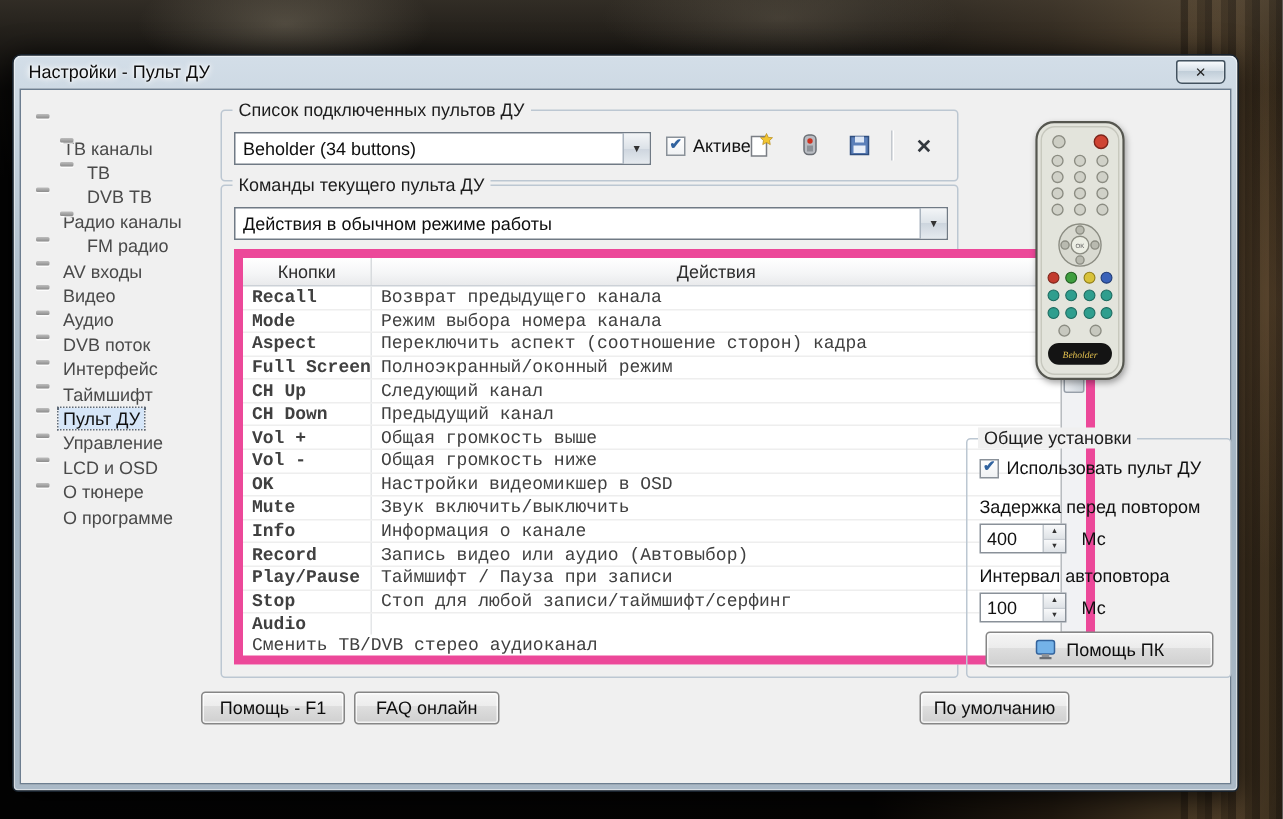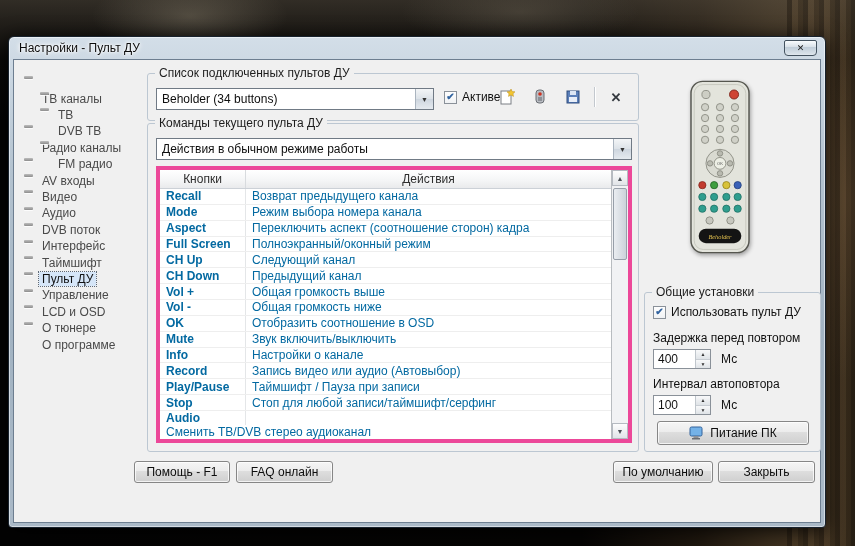--- a/index.html
+++ b/index.html
@@ -61,32 +61,32 @@
     border:1px solid #8a9199; display:flex; align-items:center; justify-content:center;
     font-size:10px; line-height:1; color:#31639f; font-weight:bold; }
 
   
   .rc-toolbar { position:absolute; right:10px; top:11px; display:flex; align-items:center; gap:9px; }
   .tool-btn { width:24px; height:24px; display:flex; align-items:center; justify-content:center; cursor:pointer; background:transparent; border:none; }
   .tool-sep { width:1px; height:20px; background:#c3c8ce; box-shadow:1px 0 0 #fff; }
   .x-glyph { font-size:13px; font-weight:bold; color:#33383e; }
 
   
-  .cmd-table { position:absolute; left:8px; top:42px; width:476px; height:277px;
-    border:4px solid #ec4899; background:#fff; display:flex; }
+  .cmd-table { position:absolute; left:8px; top:42px; width:574px; height:277px;
+    border:6px solid #ec4899; background:#fff; display:flex; }
   .table-main { flex:1; display:flex; flex-direction:column; min-width:0; }
   .thead { display:flex; height:19px; flex:none;
     background:linear-gradient(#ffffff,#f4f5f6 60%,#e9eaec); border-bottom:1px solid #ccd1d7; }
   .th { display:flex; align-items:center; justify-content:center; color:#2e2e2e; }
   .hcol-btn { width:86px; flex:none; border-right:1px solid #d8dbde; }
   .hcol-act { flex:1; }
   .tbody { flex:1; display:flex; flex-direction:column; }
   .trow { flex:1; display:flex; border-bottom:1px solid #eeeeee; cursor:default; }
   .trow:last-child { border-bottom:none;flex-direction:column; }
-  .td { display:flex; align-items:center; padding:0 6px; color:#0369a1; white-space:nowrap; overflow:hidden; }
+  .td { display:flex; align-items:center; padding:0 6px; color:#404040; white-space:nowrap; overflow:hidden;font-family:Liberation Mono, monospace; }
   .td.c-btn { width:86px; flex:none; font-weight:bold; border-right:1px solid #e4e6e8; }
   .td.c-act { flex:1; }
 
   
   .vscroll { width:17px; flex:none; border-left:1px solid #b8bcc0; background:#f1f2f4; display:flex; flex-direction:column; }
   .scroll-btn { height:16px; flex:none; border:1px solid #b5bac1; background:linear-gradient(#fdfdfd,#e1e4e8);
     display:flex; align-items:center; justify-content:center; font-size:7px; color:#4a4f55; cursor:pointer; }
   .scroll-track { flex:1; position:relative; }
   .scroll-thumb { position:absolute; left:1px; right:1px; top:2px; height:72px; cursor:pointer;
     background:linear-gradient(90deg,#eaedf1,#ccd3da); border:1px solid #979fa9; border-radius:2px; }
@@ -274,29 +274,29 @@
               <div class="trow">
                 <div class="td c-btn">Vol +</div>
                 <div class="td c-act">Общая громкость выше</div>
               </div>
               <div class="trow">
                 <div class="td c-btn">Vol -</div>
                 <div class="td c-act">Общая громкость ниже</div>
               </div>
               <div class="trow">
                 <div class="td c-btn">OK</div>
-                <div class="td c-act">Отобразить соотношение в OSD</div>
+                <div class="td c-act">Настройки видеомикшер в OSD</div>
               </div>
               <div class="trow">
                 <div class="td c-btn">Mute</div>
                 <div class="td c-act">Звук включить/выключить</div>
               </div>
               <div class="trow">
                 <div class="td c-btn">Info</div>
-                <div class="td c-act">Настройки о канале</div>
+                <div class="td c-act">Информация о канале</div>
               </div>
               <div class="trow">
                 <div class="td c-btn">Record</div>
                 <div class="td c-act">Запись видео или аудио (Автовыбор)</div>
               </div>
               <div class="trow">
                 <div class="td c-btn">Play/Pause</div>
                 <div class="td c-act">Таймшифт / Пауза при записи</div>
               </div>
               <div class="trow">
@@ -403,31 +403,28 @@
         </div>
       </div>
       <span class="unit" style="left:76px; top:105px;">Мс</span>
 
       <div class="btn" style="left:12px; top:128px; width:152px; height:24px;">
         <svg width="15" height="14">
           <rect x="1" y="1" width="12" height="9" rx="1.5" fill="#74b2e8" stroke="#33639c"></rect>
           <rect x="4.5" y="10" width="5" height="2" fill="#8d9197"></rect>
           <rect x="3" y="12" width="8" height="1.5" fill="#6a6e74"></rect>
         </svg>
-        <span>Питание ПК</span>
+        <span>Помощь ПК</span>
       </div>
     </div>
 
     <div class="btn" style="left:120px; top:401px; width:96px;">
       <span>Помощь - F1</span>
     </div>
     <div class="btn" style="left:222px; top:401px; width:97px;">
       <span>FAQ онлайн</span>
     </div>
     <div class="btn" style="left:599px; top:401px; width:100px;">
       <span>По умолчанию</span>
     </div>
-    <div class="btn" style="left:704px; top:401px; width:97px;">
-      <span>Закрыть</span>
-    </div>
 
   </div>
 </div>
 
 </body></html>

